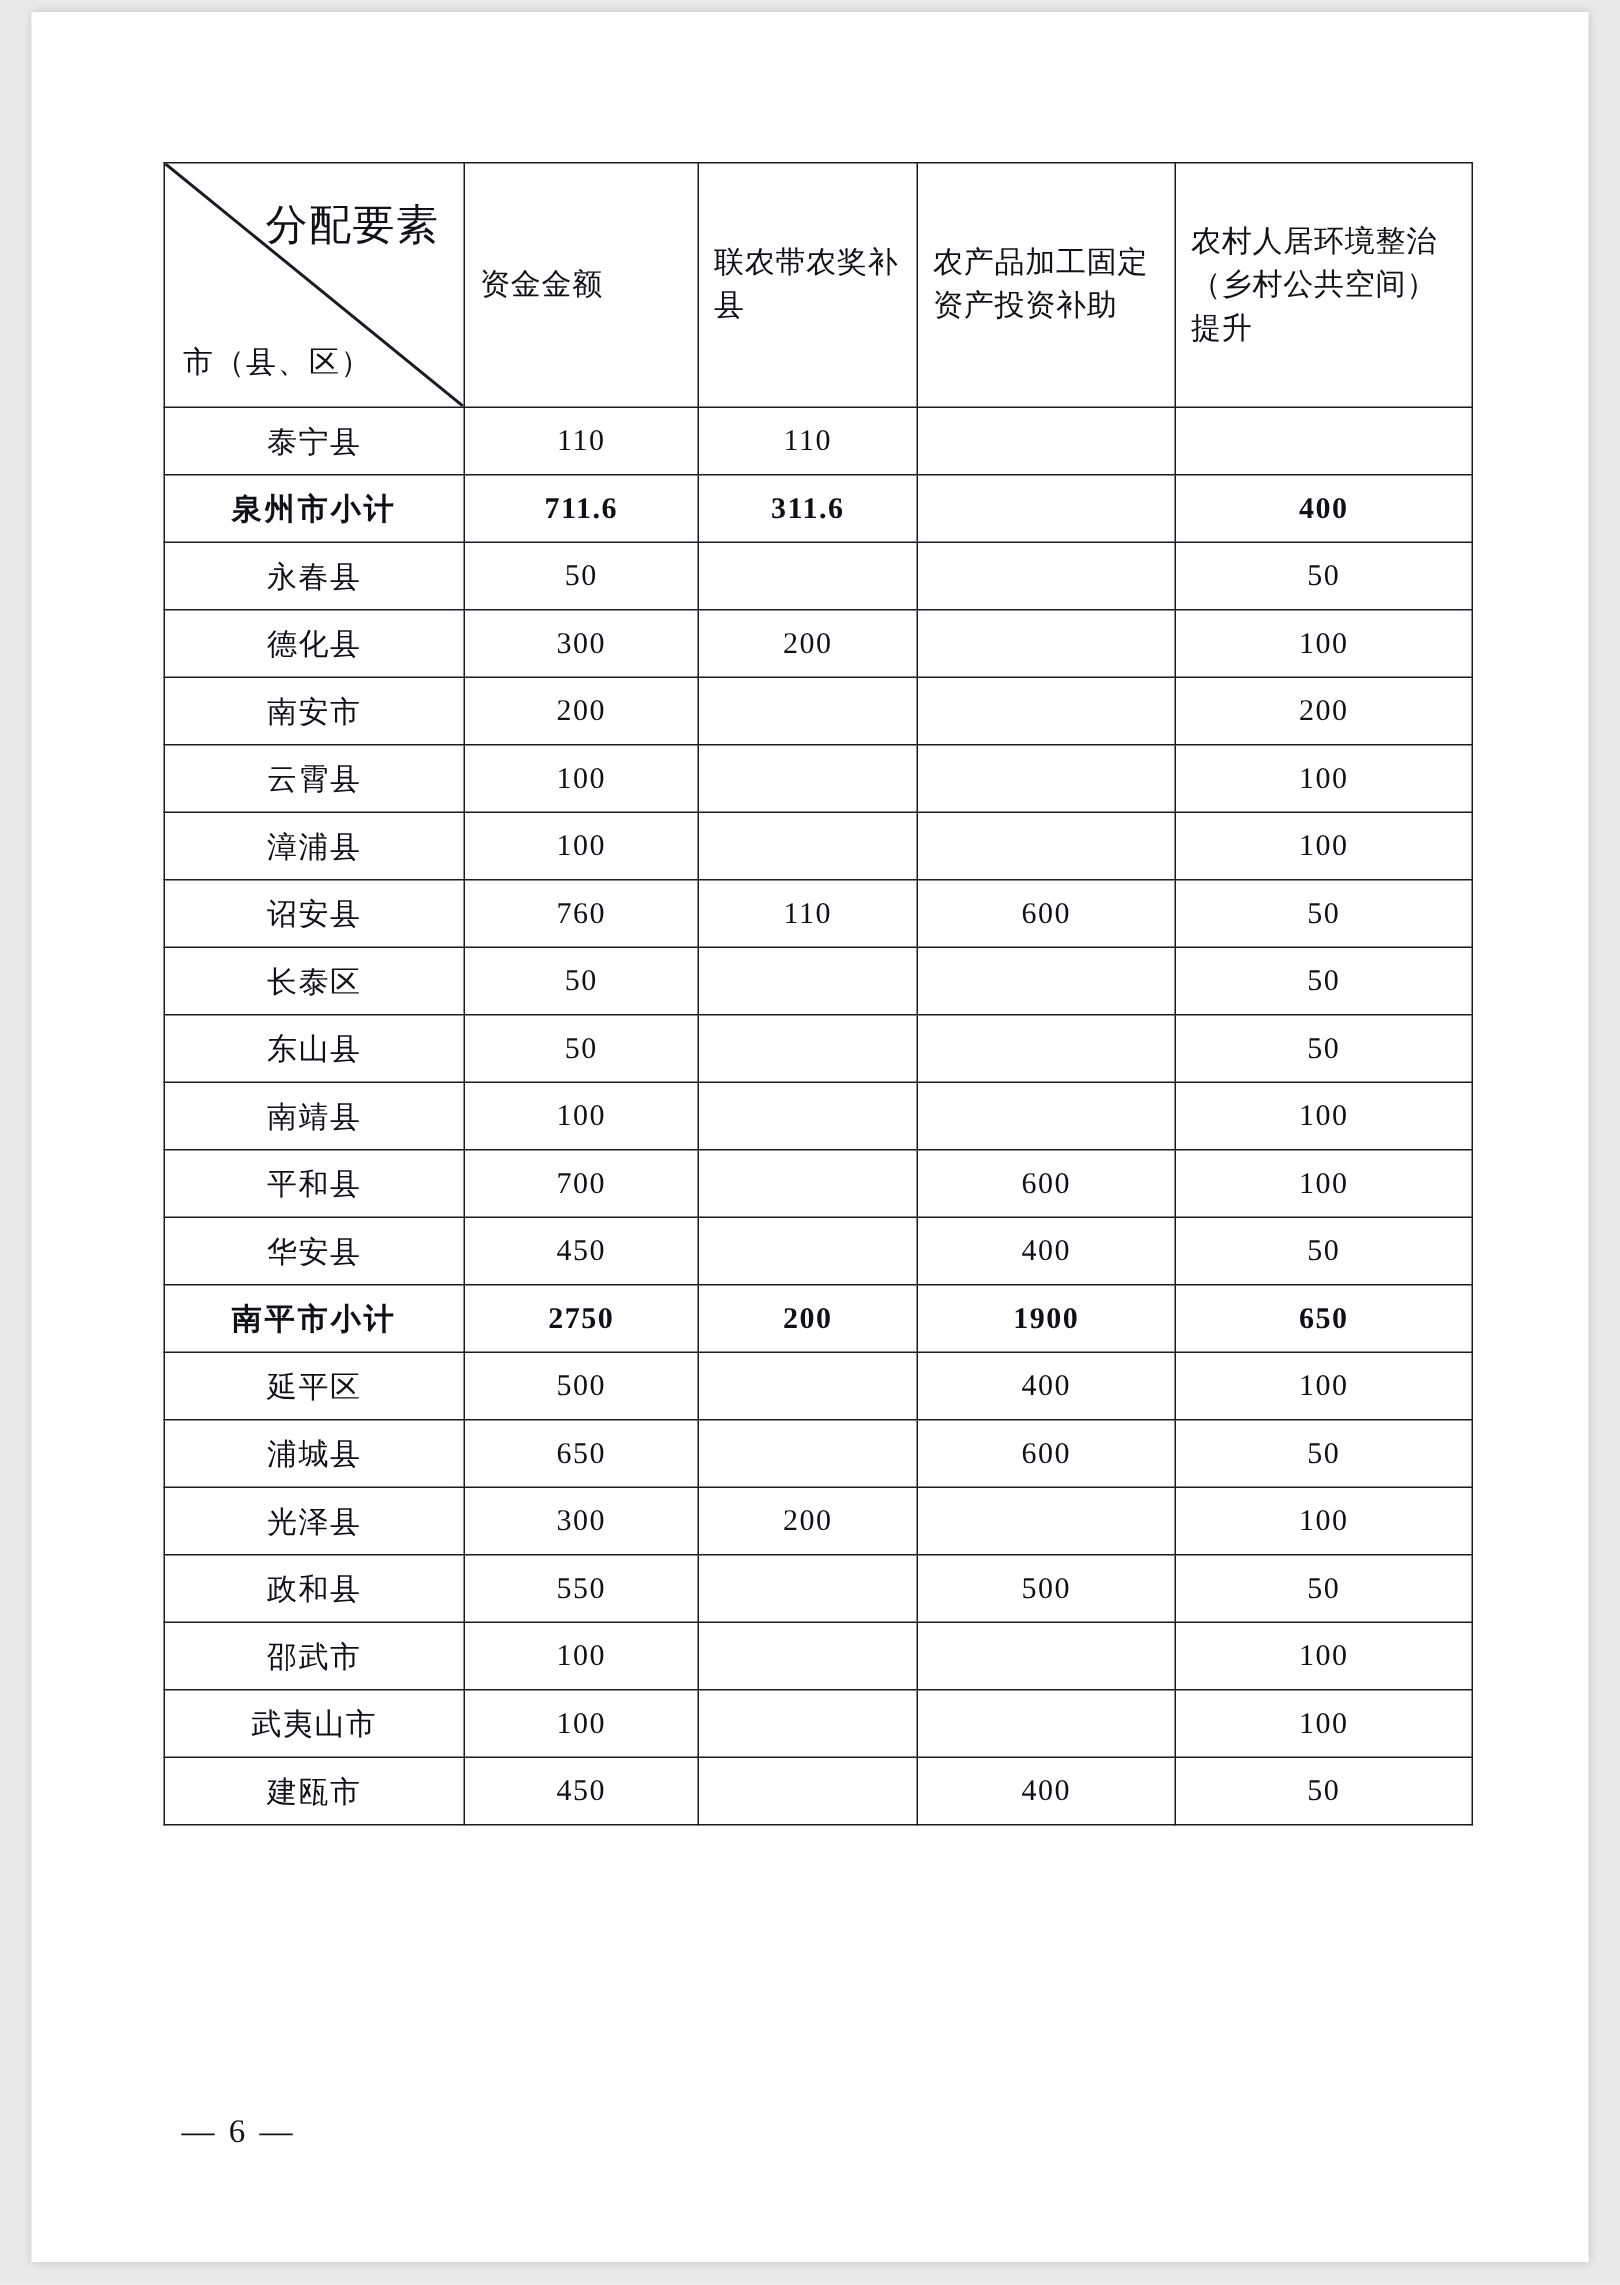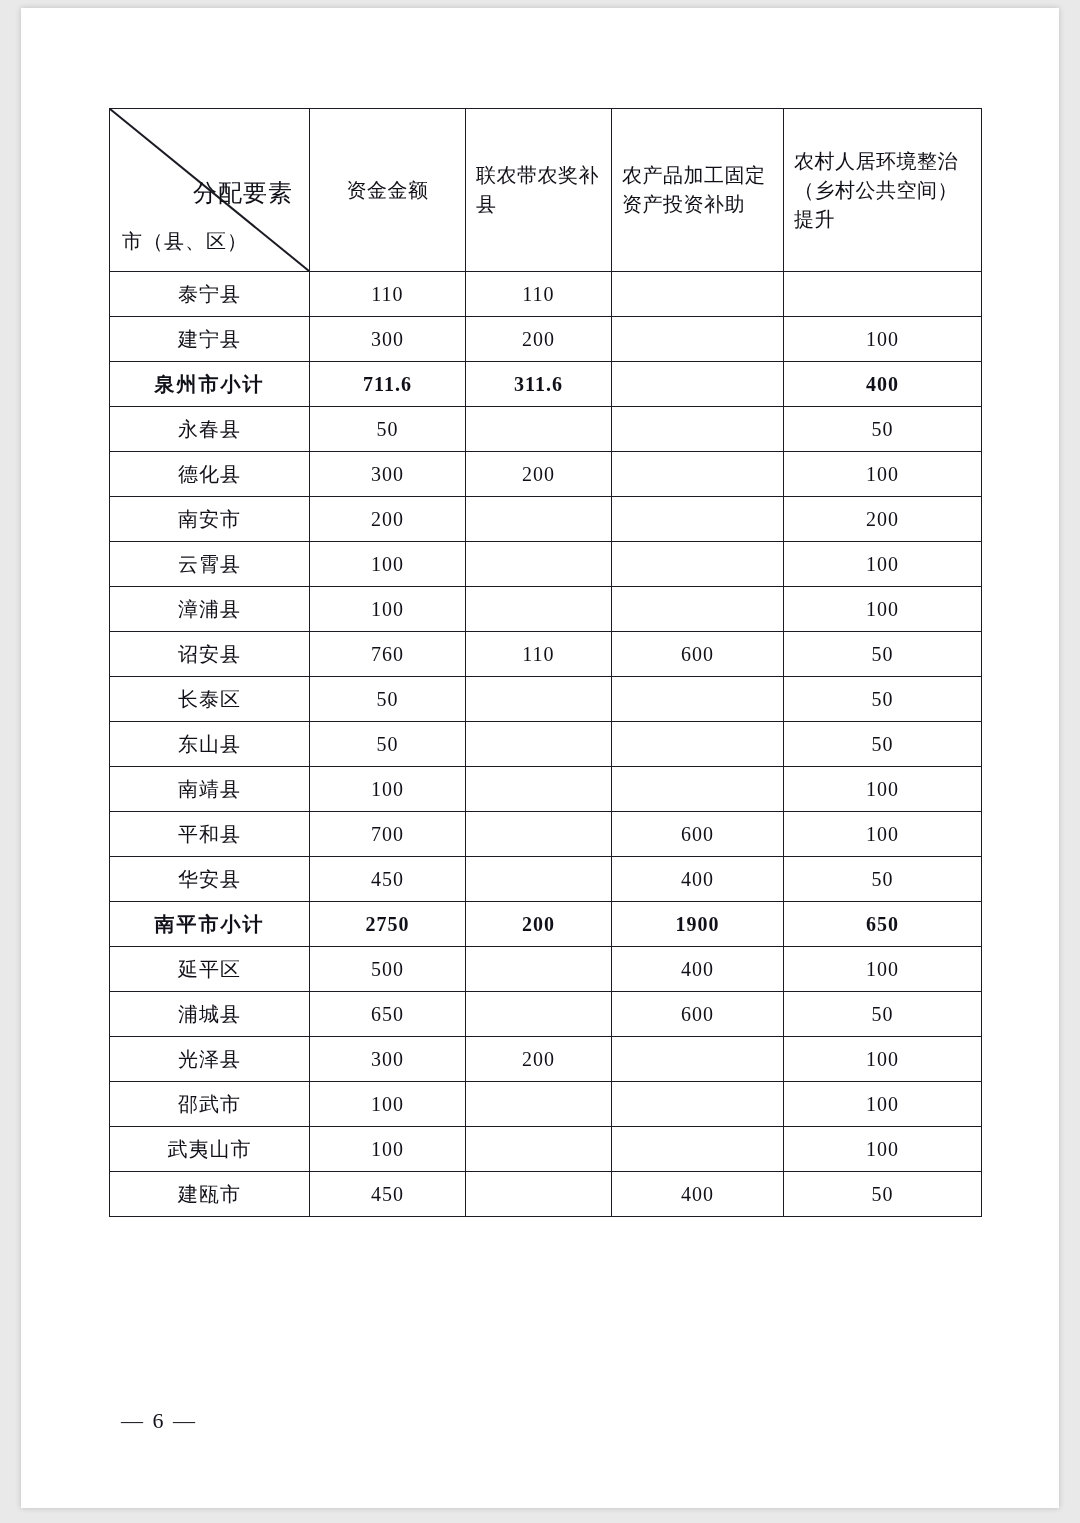--- a/index.html
+++ b/index.html
@@ -65,23 +65,22 @@
   .corner .diag {
     position: absolute;
     left: 0; top: 0;
     width: 100%; height: 100%;
     pointer-events: none;
   }
   .corner .lbl-top {
     position: absolute;
     right: 16px;
     top: 22px;
-    font-size: 24px;
+    font-size: 28px;
     letter-spacing: 1px;
-    margin-top: 46px;
   }
   .corner .lbl-bot {
     position: absolute;
     left: 12px;
     bottom: 16px;
     font-size: 20px;
     letter-spacing: 1px;
     font-family: Liberation Mono, monospace;
   }
   .hdr-txt {
@@ -90,21 +89,21 @@
     font-size: 20px;
     line-height: 1.45;
     text-align: left;
     letter-spacing: 0.5px;
   }
   .hdr-center {
     display: block;
     padding: 6px 10px;
     font-size: 20px;
     line-height: 1.45;
-    text-align: center;
+    text-align: left;
     letter-spacing: 0.5px;
   }
   tr.data td { height: 44px; }
   td.name {
     letter-spacing: 4px;
   }
   tr.subtotal td {
     font-weight: bold;
   }
   tr.subtotal td.name {
@@ -163,27 +162,20 @@
           </tr>
         </thead>
         <tbody id="table-body">
             <tr class="data">
               <td class="name">泰宁县</td>
               <td class="num">110</td>
               <td class="num">110</td>
               <td class="num"></td>
               <td class="num"></td>
             </tr>
-            <tr class="data">
-              <td class="name">建宁县</td>
-              <td class="num">300</td>
-              <td class="num">200</td>
-              <td class="num"></td>
-              <td class="num">100</td>
-            </tr>
             <tr class="data subtotal">
               <td class="name">泉州市小计</td>
               <td class="num">711.6</td>
               <td class="num">311.6</td>
               <td class="num"></td>
               <td class="num">400</td>
             </tr>
             <tr class="data">
               <td class="name">永春县</td>
               <td class="num">50</td>
@@ -283,20 +275,27 @@
               <td class="num">50</td>
             </tr>
             <tr class="data">
               <td class="name">光泽县</td>
               <td class="num">300</td>
               <td class="num">200</td>
               <td class="num"></td>
               <td class="num">100</td>
             </tr>
             <tr class="data">
+              <td class="name">政和县</td>
+              <td class="num">550</td>
+              <td class="num"></td>
+              <td class="num">500</td>
+              <td class="num">50</td>
+            </tr>
+            <tr class="data">
               <td class="name">邵武市</td>
               <td class="num">100</td>
               <td class="num"></td>
               <td class="num"></td>
               <td class="num">100</td>
             </tr>
             <tr class="data">
               <td class="name">武夷山市</td>
               <td class="num">100</td>
               <td class="num"></td>

